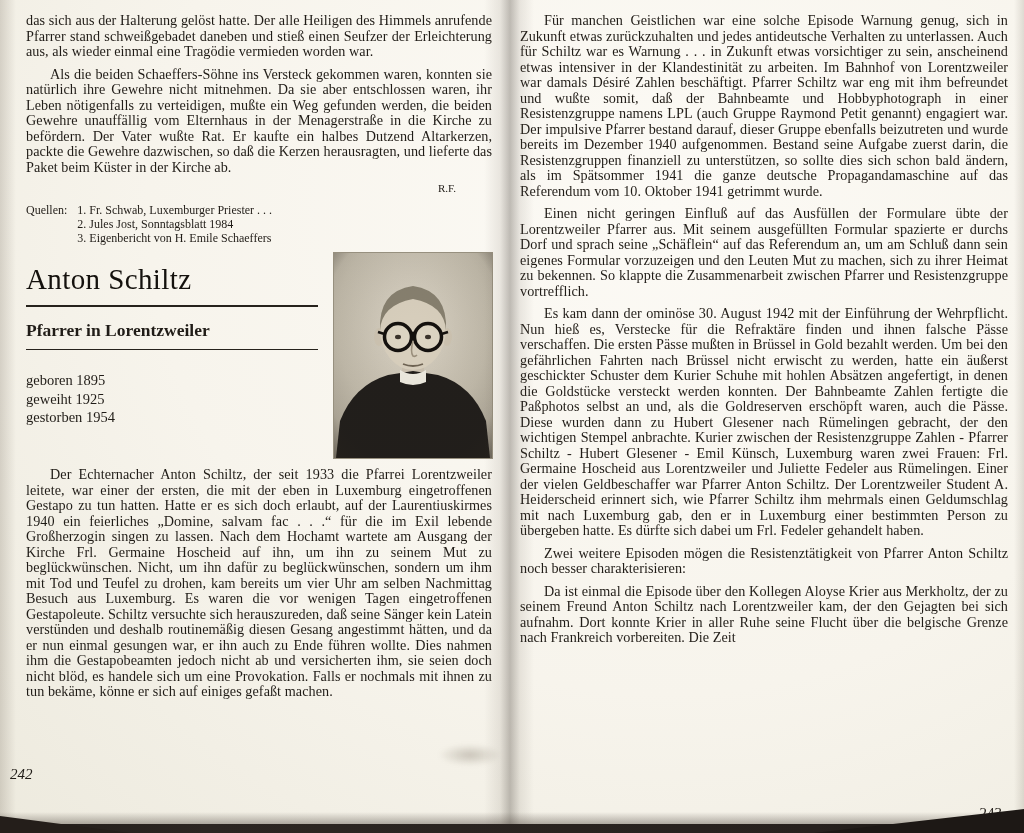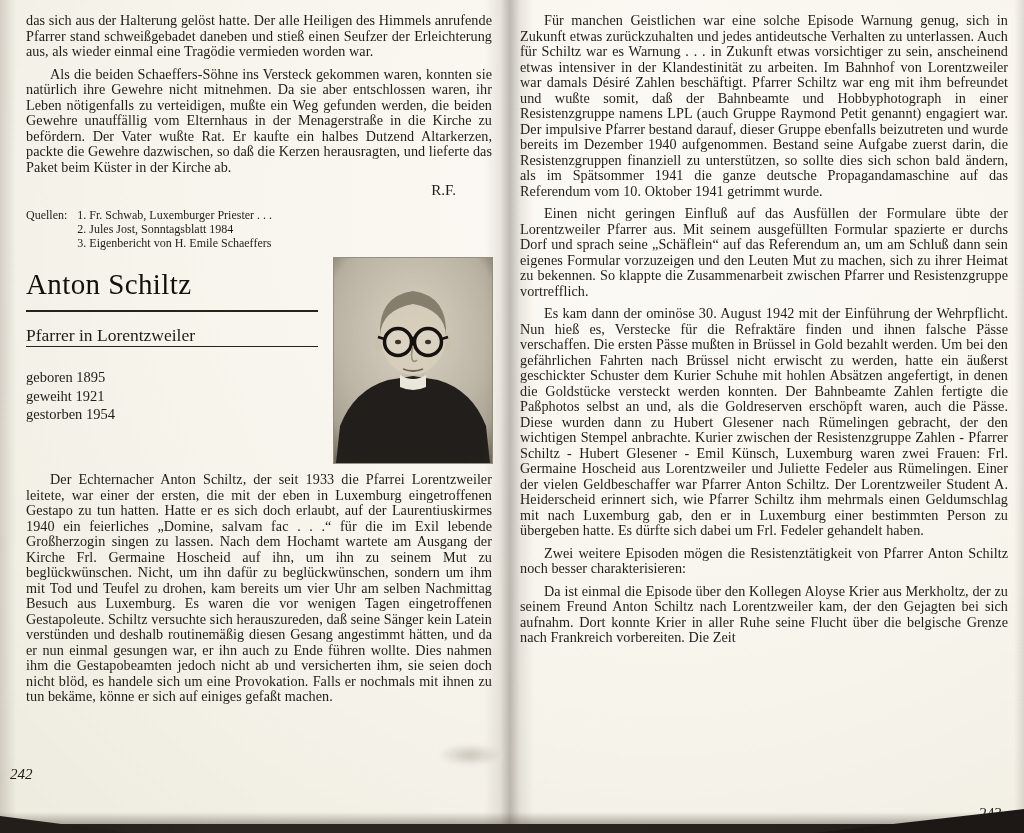--- a/index.html
+++ b/index.html
@@ -14,34 +14,34 @@
   .page { position:absolute; top:0; bottom:0; }
   .page-left  { left:0;     width:512px; padding:13px 20px 0 26px; }
   .page-right { left:512px; width:512px; padding:13px 16px 0 8px;  }
 
   .bodytext {
     font-size:14.2px; line-height:15.5px; text-align:justify;
     text-indent:24px; margin-bottom:7px; hyphens:auto; letter-spacing:0.05px;
   }
   .no-indent { text-indent:0; }
 
-  .signature { text-align:right; padding-right:36px; font-size:15px; margin:1px 0 9px 0; }
+  .signature { text-align:right; padding-right:36px; font-size:11px; margin:1px 0 9px 0; }
 
   .sources { display:flex; font-size:12px; line-height:14px; margin:2px 0 8px 0; }
   .sources-label { margin-right:10px; white-space:nowrap; }
 
   .profile { display:flex; justify-content:space-between; align-items:flex-start; margin:8px 0 9px 0; }
   .profile-text { width:292px; padding-top:10px; }
   .article-title {
     font-size:29px; font-weight:normal; letter-spacing:0.4px;
     padding-bottom:9px; border-bottom:2px solid #26221c; color:#14110d;
   }
   .article-subtitle {
-    font-size:17.5px; font-weight:normal; margin-top:13px;
-    border-bottom:1.6px solid #26221c;
+    font-size:17.5px; font-weight:bold; margin-top:13px;
+    padding-bottom:8px; border-bottom:1.6px solid #26221c;
   }
   .bio { margin-top:21px; font-size:14.5px; line-height:18.5px; }
 
   .photo-frame { width:158px; height:205px; outline:1px solid #97907f; background:#c4bcae; }
   .photo-frame svg { display:block; }
 
   .page-num { position:absolute; font-size:15px; }
   .page-num-left  { left:10px; bottom:50px;font-style:italic; }
   .page-num-right { right:22px; bottom:11px; }
 
@@ -83,21 +83,21 @@
         <div class="source-item">3.  Eigenbericht von H. Emile Schaeffers</div>
       </div>
     </div>
 
     <div class="profile">
       <div class="profile-text">
         <div class="article-title">Anton Schiltz</div>
         <div class="article-subtitle">Pfarrer in Lorentzweiler</div>
         <div class="bio">
           <div>geboren 1895</div>
-          <div>geweiht 1921</div>
+          <div>geweiht 1925</div>
           <div>gestorben 1954</div>
         </div>
       </div>
 
       <div class="photo-frame">
         <svg viewBox="0 0 158 205" width="158" height="205" preserveAspectRatio="none">
           <defs>
             <radialGradient id="photoBg" cx="50%" cy="35%" r="80%">
               <stop offset="0%" stop-color="#dad3c5"></stop>
               <stop offset="60%" stop-color="#c2bbab"></stop>

